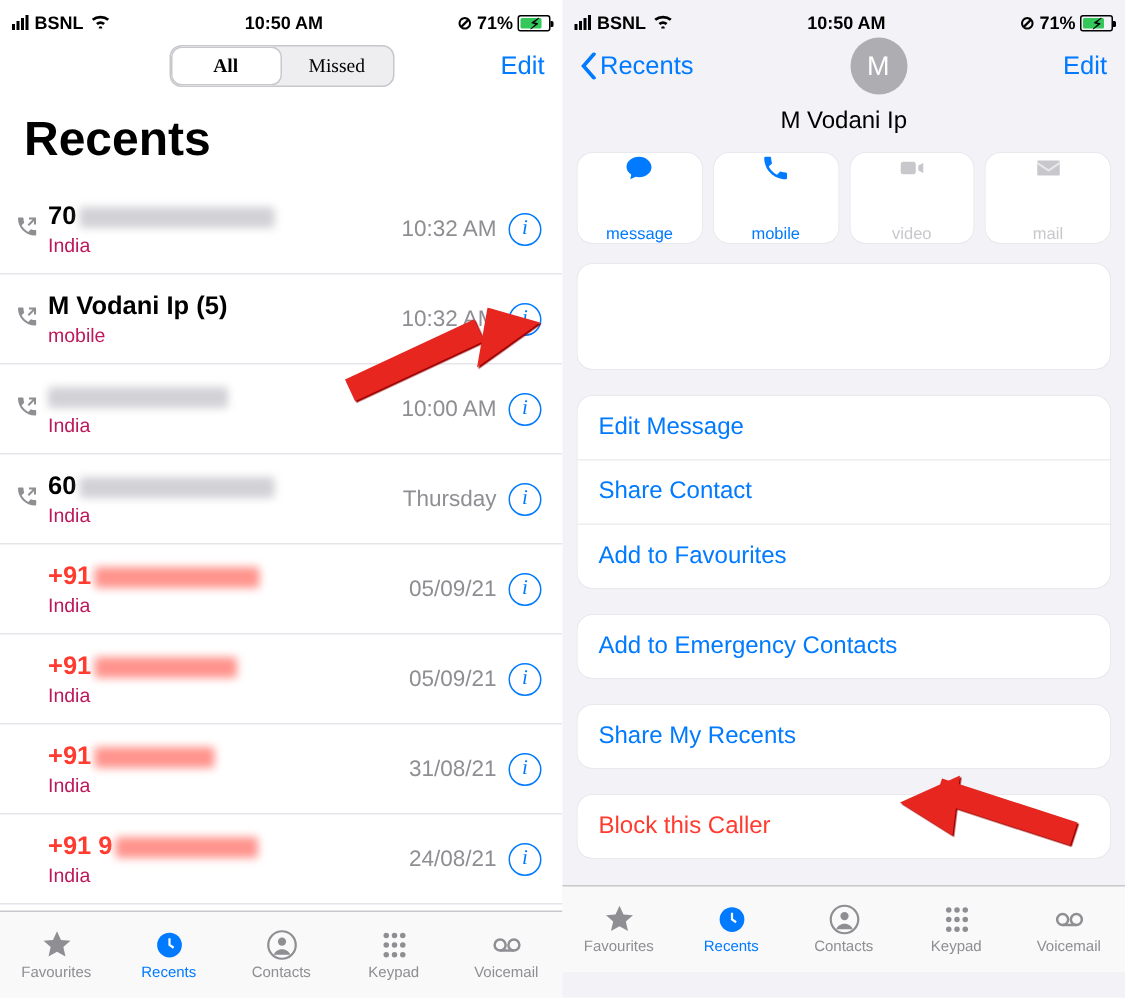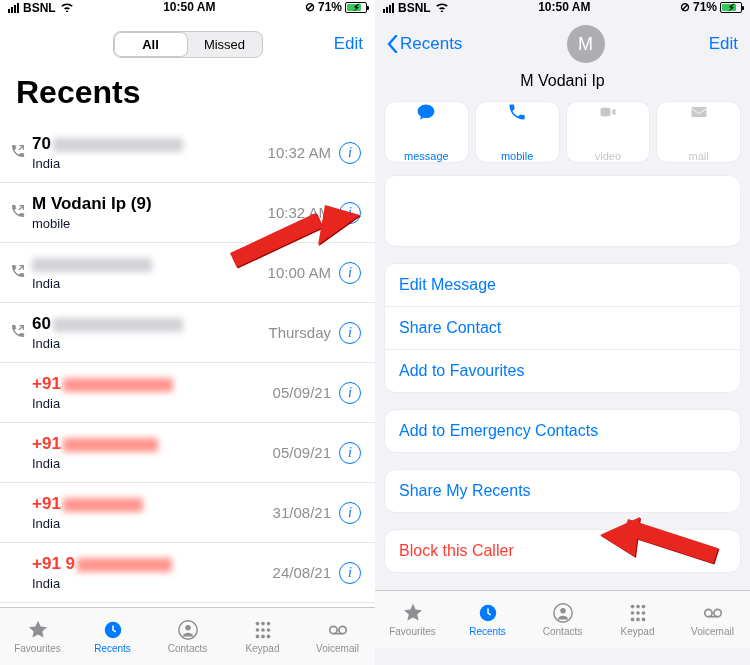--- a/index.html
+++ b/index.html
@@ -1,47 +1,47 @@
 <!DOCTYPE html>
 <html><head>
 <meta charset="utf-8">
 <style>
   * { box-sizing: border-box; margin: 0; padding: 0; }
   body { font-family: -apple-system, "Helvetica Neue", Arial, sans-serif; background: #fff; width: 750px; height: 665px; overflow: hidden; display: flex; }
   .screen { width: 375px; height: 665px; position: relative; display: flex; flex-direction: column; background: #fff; }
   .screen.right { background: #f2f2f7; }
   
-  .status { height: 22px; display: flex; align-items: flex-start; padding: 0 8px; font-size: 12px; font-weight: 600; }
+  .status { height: 22px; display: flex; align-items: flex-end; padding: 0 8px; font-size: 12px; font-weight: 600; }
   .status .left { display: flex; align-items: center; gap: 4px; }
   .status .center { flex: 1; text-align: center; }
   .status .right { display: flex; align-items: center; gap: 3px; }
   .sig { display: inline-flex; align-items: flex-end; gap: 1px; }
   .sig span { width: 2px; background: #000; display: inline-block; }
   .sig span:nth-child(1){height:4px}.sig span:nth-child(2){height:6px}.sig span:nth-child(3){height:8px}.sig span:nth-child(4){height:10px}
   .wifi { font-size: 13px; }
   .battery { width: 22px; height: 11px; border: 1px solid #000; border-radius: 2px; position: relative; }
   .battery::after { content: ""; position: absolute; right: -3px; top: 3px; width: 2px; height: 4px; background: #000; border-radius: 0 1px 1px 0; }
   .battery .fill { position: absolute; left: 1px; top: 1px; bottom: 1px; width: 70%; background: #34c759; border-radius: 1px; }
   .battery .bolt { position: absolute; left: 7px; top: -1px; font-size: 10px; color:#000; }
   
   .navbar { display: flex; align-items: center; height: 44px; padding: 0 12px; }
   .seg { display: flex; border: 1px solid #c7c7cc; border-radius: 8px; overflow: hidden; background: #eeeef0; width: 150px; margin: 0 auto; }
-  .seg div { flex: 1; text-align: center; font-size: 13px; padding: 5px 0; color: #000; }
+  .seg div { flex: 1; text-align: center; font-size: 13px; padding: 5px 0; color: #000; font-family: Liberation Serif, serif; }
   .seg .active { background: #fff; font-weight:600; box-shadow: 0 0 0 1px #c7c7cc inset; border-radius: 7px; }
   .edit { color: #007aff; font-size: 17px; }
   .back { color: #007aff; font-size: 17px; display: flex; align-items: center; gap: 2px; }
   .title-large { font-size: 32px; font-weight: 800; padding: 8px 16px 12px; }
   
   .list { flex: 1; overflow: hidden; }
   .row { display: flex; align-items: center; padding: 8px 14px 8px 10px; border-bottom: 1px solid #e5e5ea; min-height: 60px; }
   .row .phone-ico { width: 22px; color: #8e8e93; font-size: 15px; }
   .row .main { flex: 1; min-width: 0; }
   .row .name { font-size: 17px; font-weight: 600; }
   .row .name.missed { color: #ff3b30; }
-  .row .sub { font-size: 13px; color: #0f172a; margin-top: 2px; }
+  .row .sub { font-size: 13px; color: #be185d; margin-top: 2px; }
   .row .time { font-size: 15px; color: #8e8e93; margin-right: 8px; white-space: nowrap; }
   .row .info { width: 22px; height: 22px; border: 1.8px solid #007aff; border-radius: 50%; color: #007aff; font-size: 14px; display:flex; align-items:center; justify-content:center; font-family: Georgia, serif; font-style: italic; }
   .blur { display: inline-block; height: 14px; border-radius: 2px; vertical-align: middle; background: #d1d1d6; filter: blur(3px); }
   .blur.red { background: #ff948d; }
   
   .tabbar { height: 58px; border-top: 1px solid #c7c7cc; display: flex; background: #f9f9f9; }
   .tabbar .tab { flex: 1; display: flex; flex-direction: column; align-items: center; justify-content: center; font-size: 10px; color: #8e8e93; gap: 2px; }
   .tabbar .tab.active { color: #007aff; }
   .tab svg { width: 24px; height: 22px; }
   
@@ -115,21 +115,21 @@
         </div>
         <div class="time">10:32 AM</div>
         <div class="info">i</div>
       </div>
       <div class="row">
         <div class="phone-ico"><svg width="16" height="16" viewBox="0 0 24 24">
             <path fill="#8e8e93" d="M6.6 10.8c1.4 2.8 3.8 5.2 6.6 6.6l2.2-2.2c.3-.3.7-.4 1.1-.3 1.2.4 2.4.6 3.7.6.6 0 1 .5 1 1V20c0 .6-.5 1-1 1C10.6 21 3 13.4 3 4c0-.6.5-1 1-1h3.5c.6 0 1 .5 1 1 0 1.3.2 2.5.6 3.7.1.4 0 .8-.3 1.1z"></path>
             <path fill="#8e8e93" d="M14 3h7v7h-2V6.4l-5 5-1.4-1.4 5-5H14z"></path>
           </svg></div>
         <div class="main">
-          <div class="name"><span>M Vodani Ip (9)</span></div>
+          <div class="name"><span>M Vodani Ip (5)</span></div>
           <div class="sub">mobile</div>
         </div>
         <div class="time">10:32 AM</div>
         <div class="info">i</div>
       </div>
       <div class="row">
         <div class="phone-ico"><svg width="16" height="16" viewBox="0 0 24 24">
             <path fill="#8e8e93" d="M6.6 10.8c1.4 2.8 3.8 5.2 6.6 6.6l2.2-2.2c.3-.3.7-.4 1.1-.3 1.2.4 2.4.6 3.7.6.6 0 1 .5 1 1V20c0 .6-.5 1-1 1C10.6 21 3 13.4 3 4c0-.6.5-1 1-1h3.5c.6 0 1 .5 1 1 0 1.3.2 2.5.6 3.7.1.4 0 .8-.3 1.1z"></path>
             <path fill="#8e8e93" d="M14 3h7v7h-2V6.4l-5 5-1.4-1.4 5-5H14z"></path>
           </svg></div>

